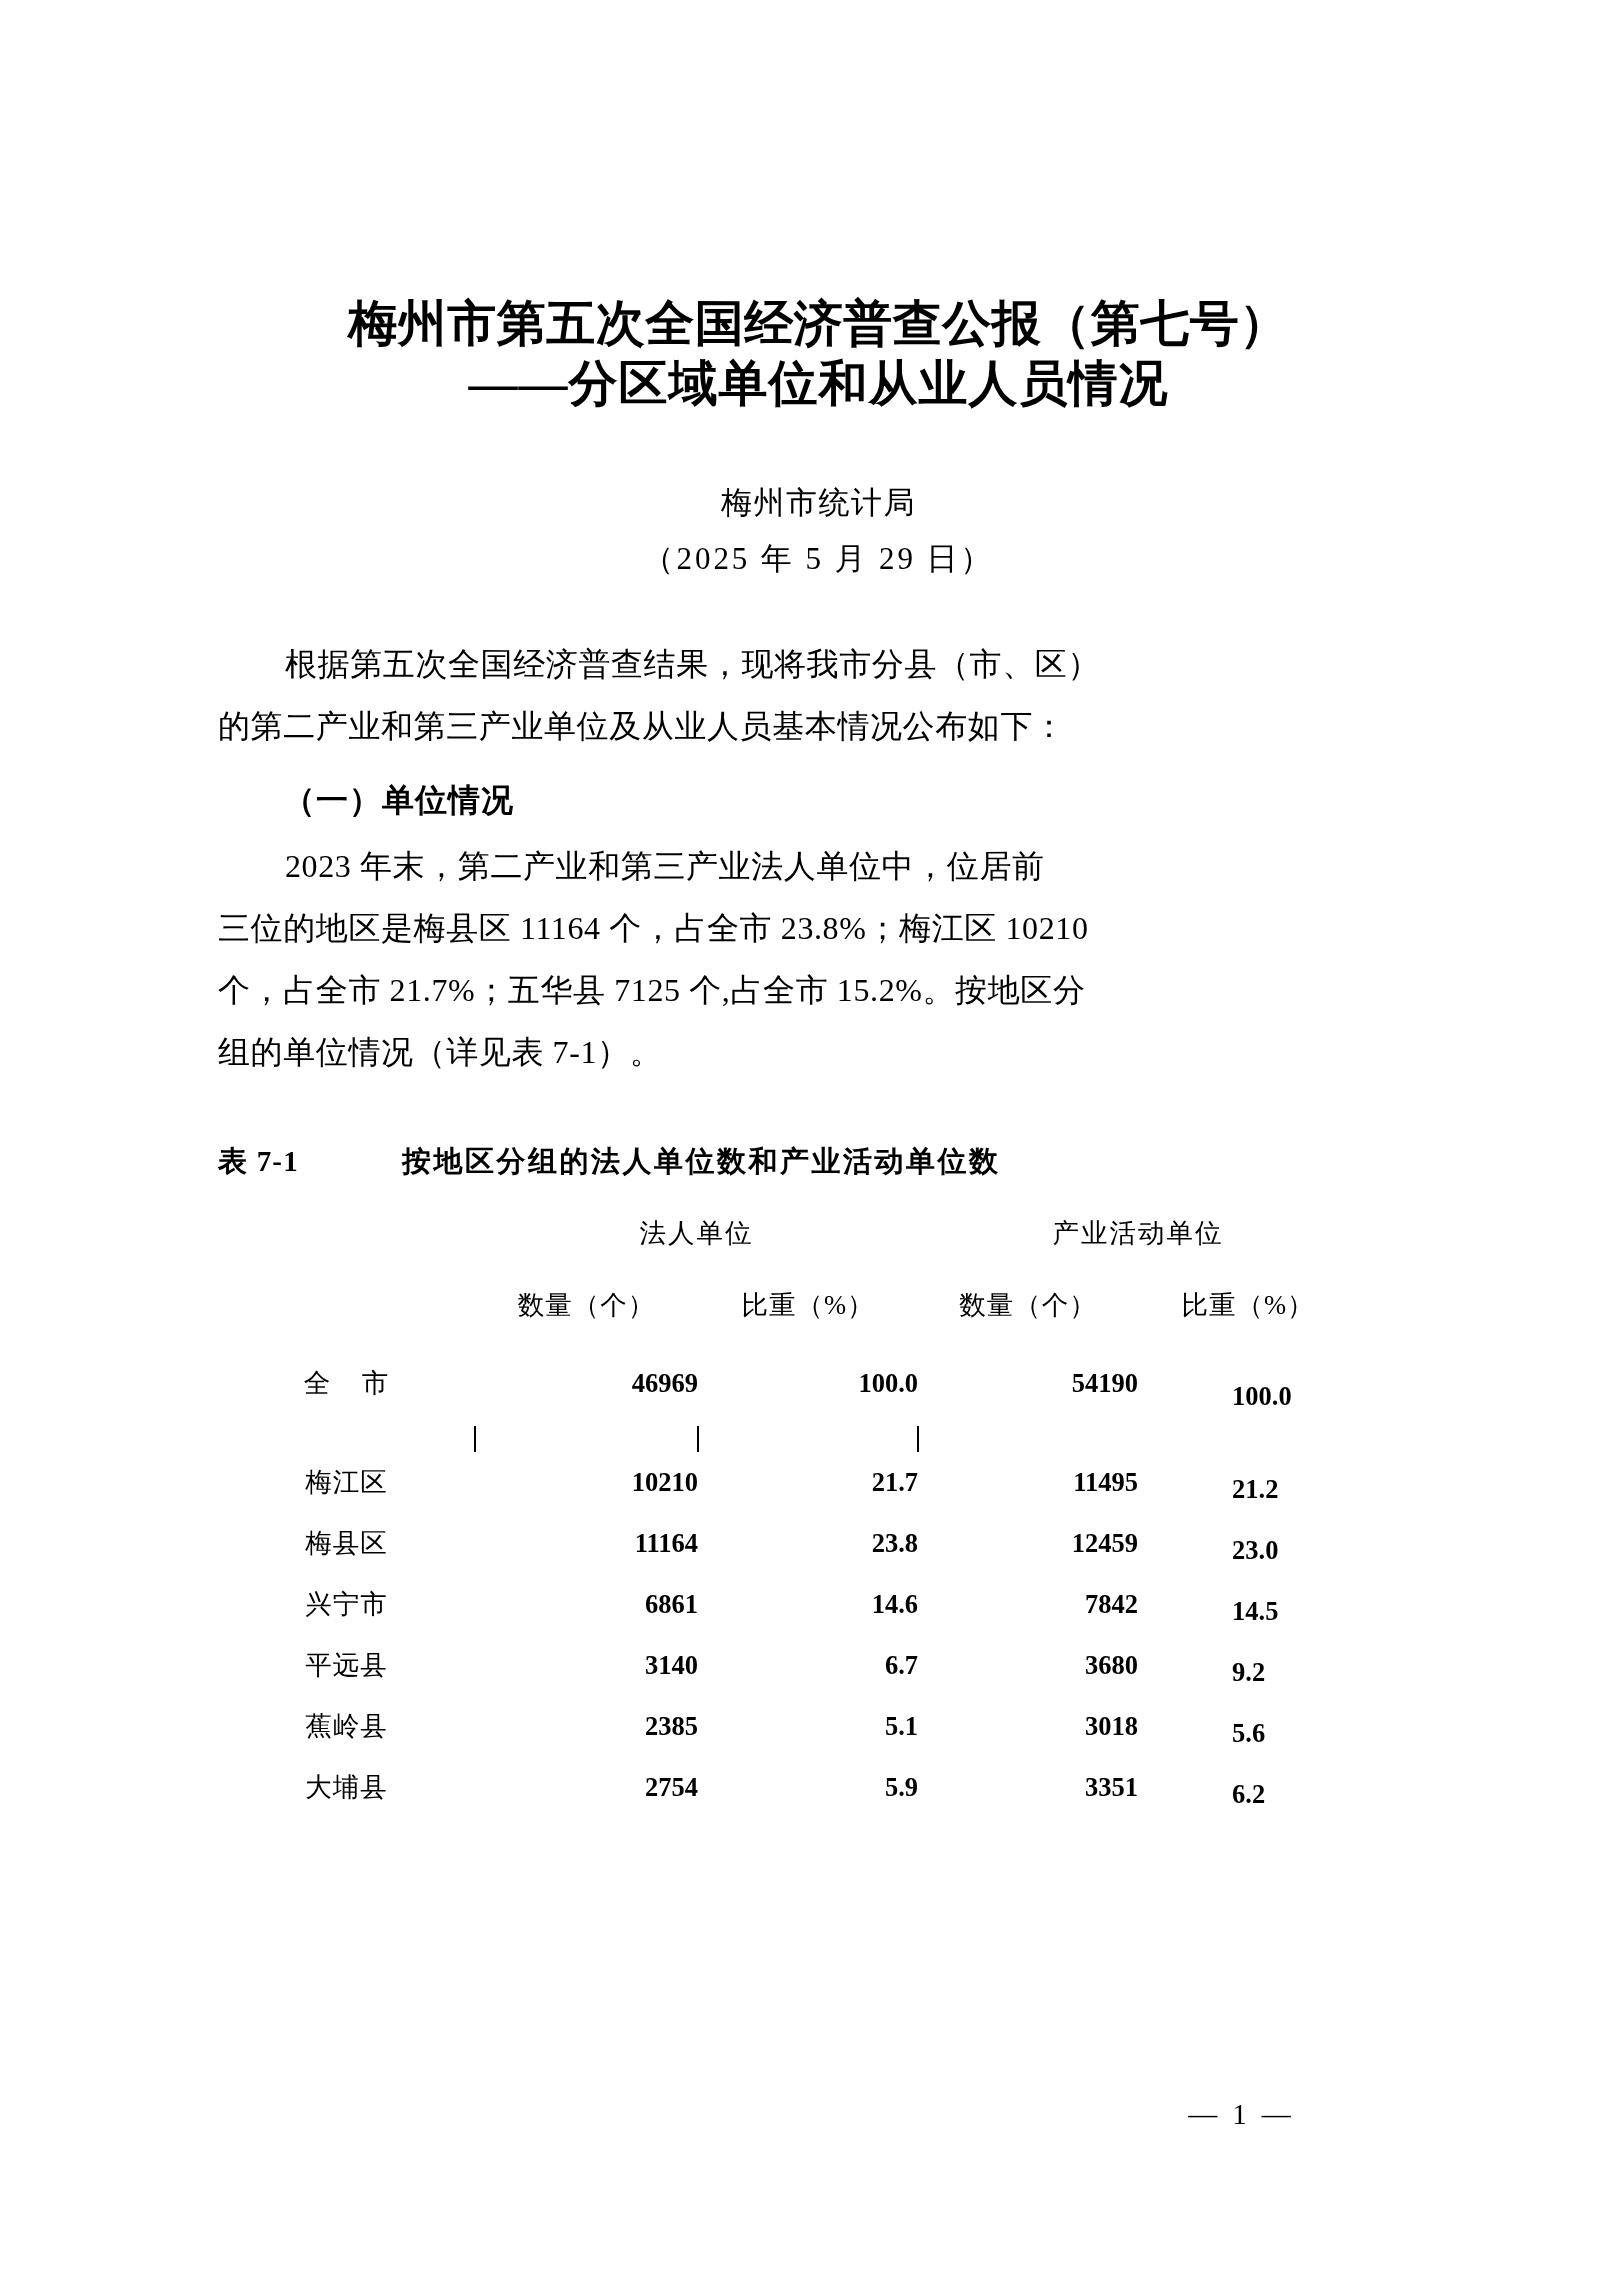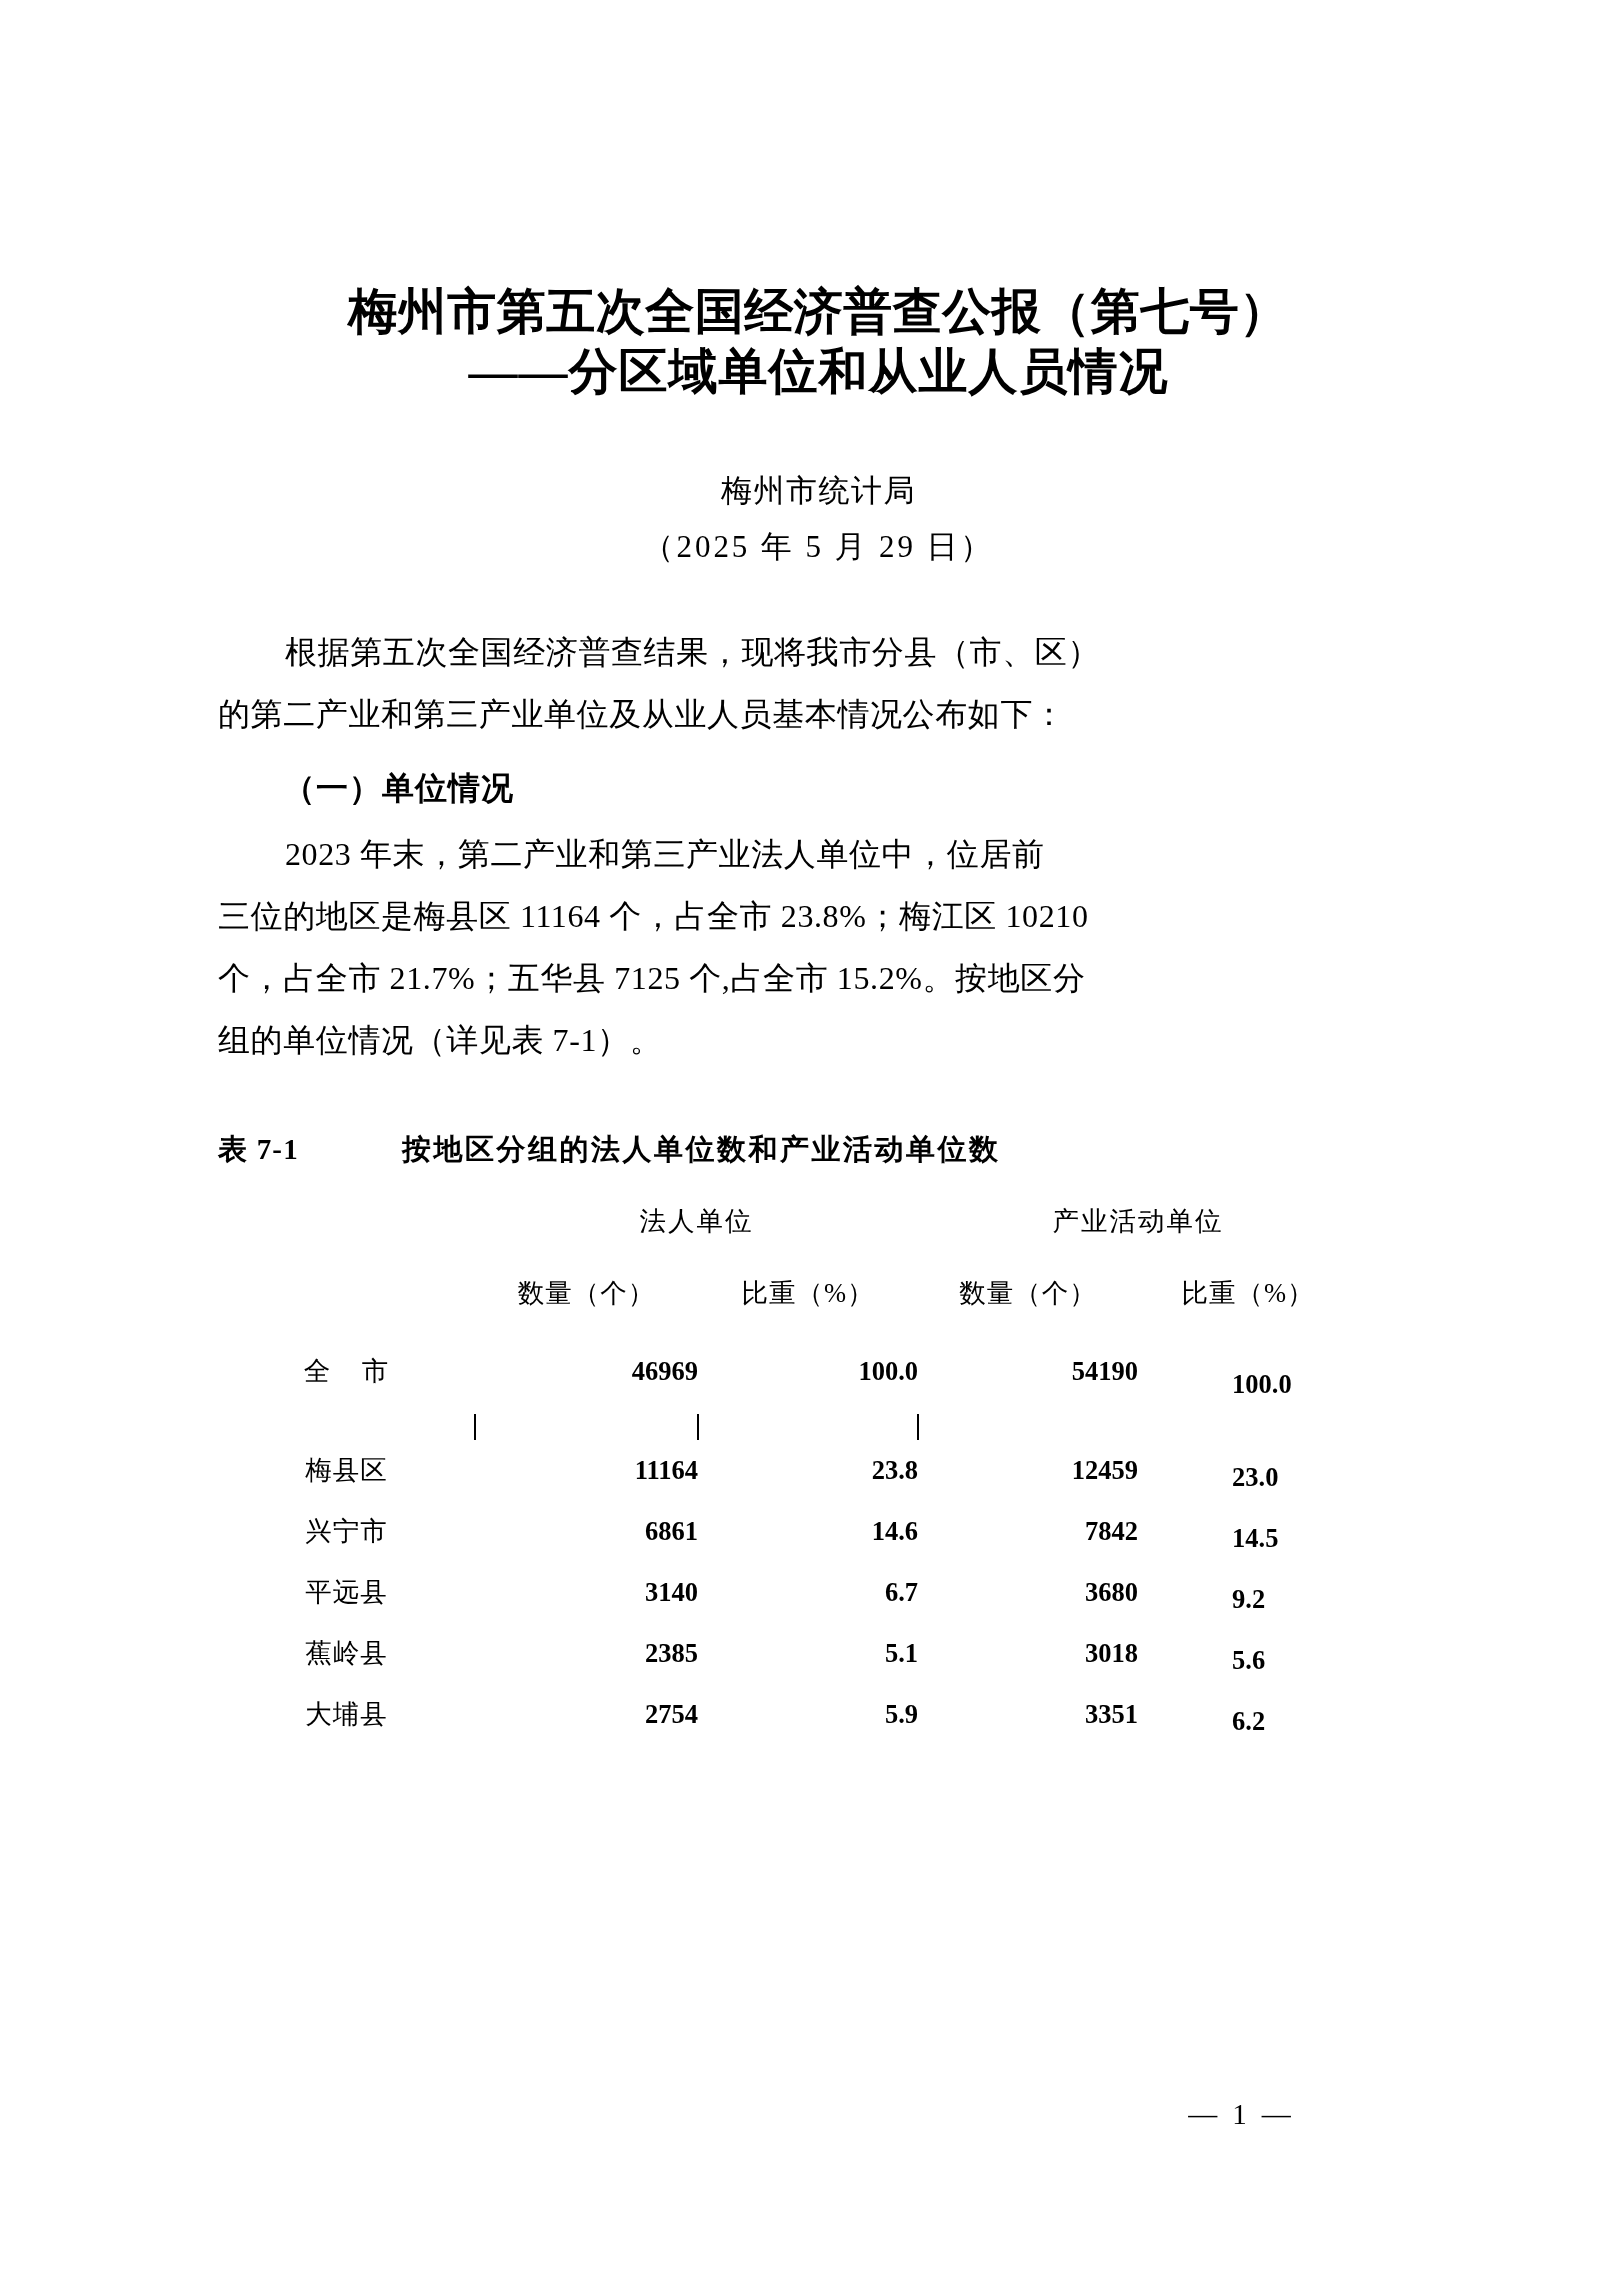--- a/index.html
+++ b/index.html
@@ -15,21 +15,21 @@
     position: relative;
     width: 1620px;
     height: 2292px;
     background: #ffffff;
     overflow: hidden;
     box-sizing: border-box;
   }
   .content {
     position: absolute;
     left: 218px;
-    top: 0;
+    top: 12px;
     width: 1201px;
   }
 
   
   .doc-title {
     text-align: center;
     font-weight: bold;
     font-size: 49px;
     line-height: 1.22;
     letter-spacing: 0.5px;
@@ -258,20 +258,27 @@
 
           <tr class="gaprow">
             <td></td>
             <td class="vr"></td>
             <td class="vr"></td>
             <td class="vr"></td>
             <td></td>
           </tr>
 
           <tr class="data">
+            <td class="rowname">梅江区</td>
+            <td class="num">10210</td>
+            <td class="num">21.7</td>
+            <td class="num">11495</td>
+            <td class="num last">21.2</td>
+          </tr>
+          <tr class="data">
             <td class="rowname">梅县区</td>
             <td class="num">11164</td>
             <td class="num">23.8</td>
             <td class="num">12459</td>
             <td class="num last">23.0</td>
           </tr>
           <tr class="data">
             <td class="rowname">兴宁市</td>
             <td class="num">6861</td>
             <td class="num">14.6</td>

